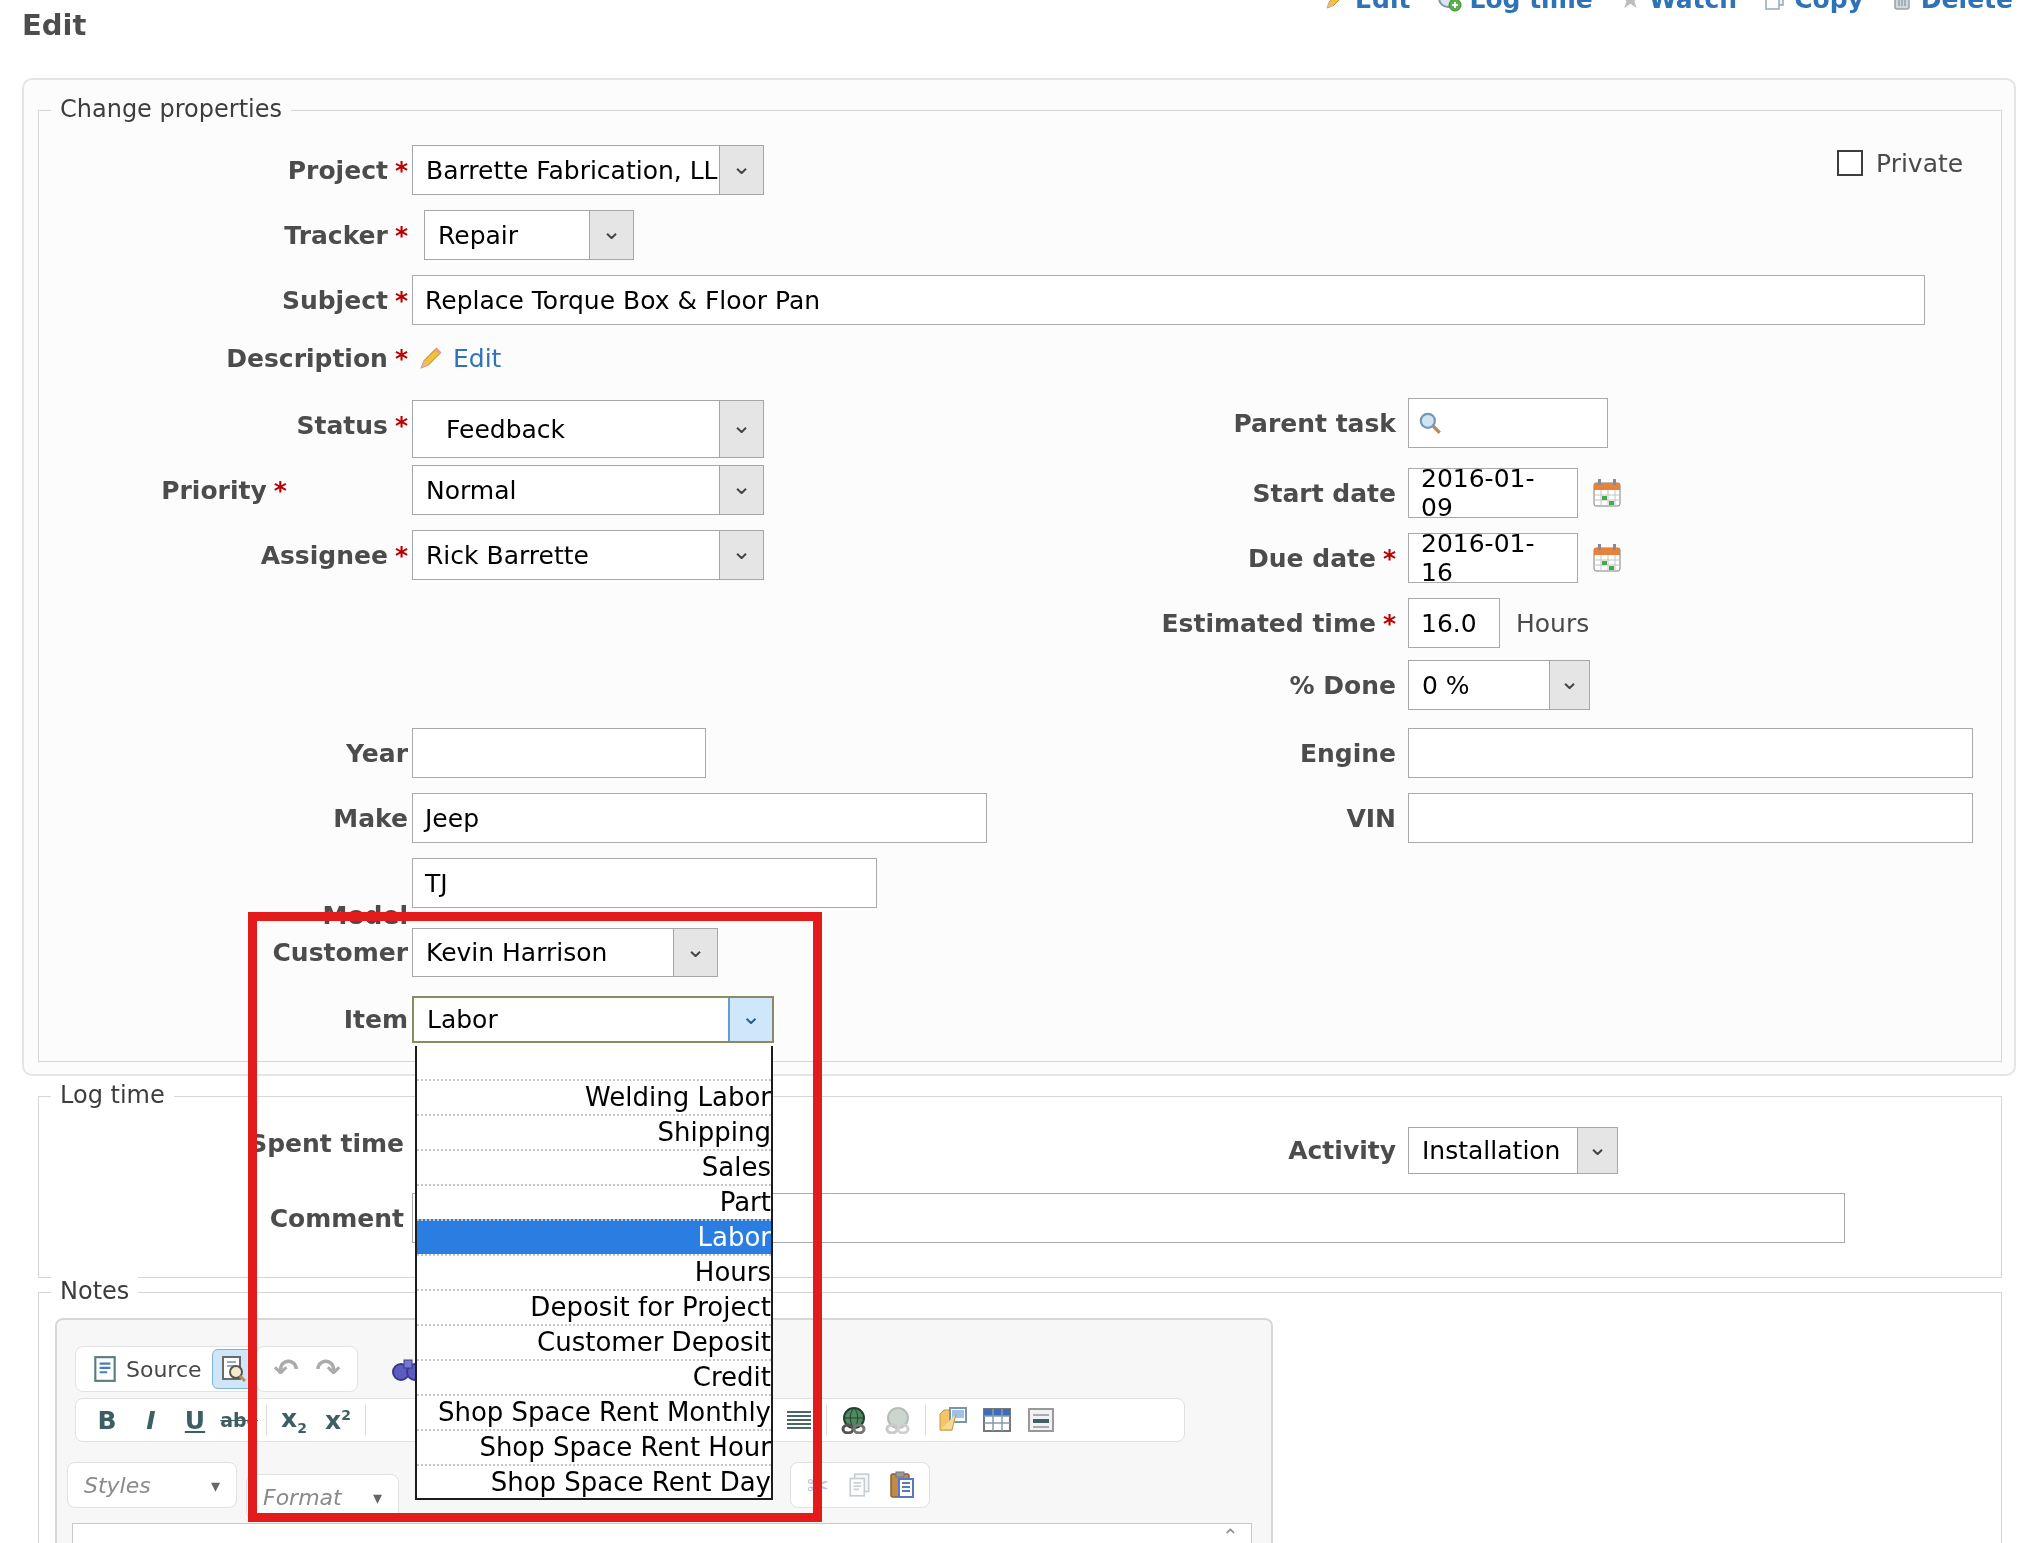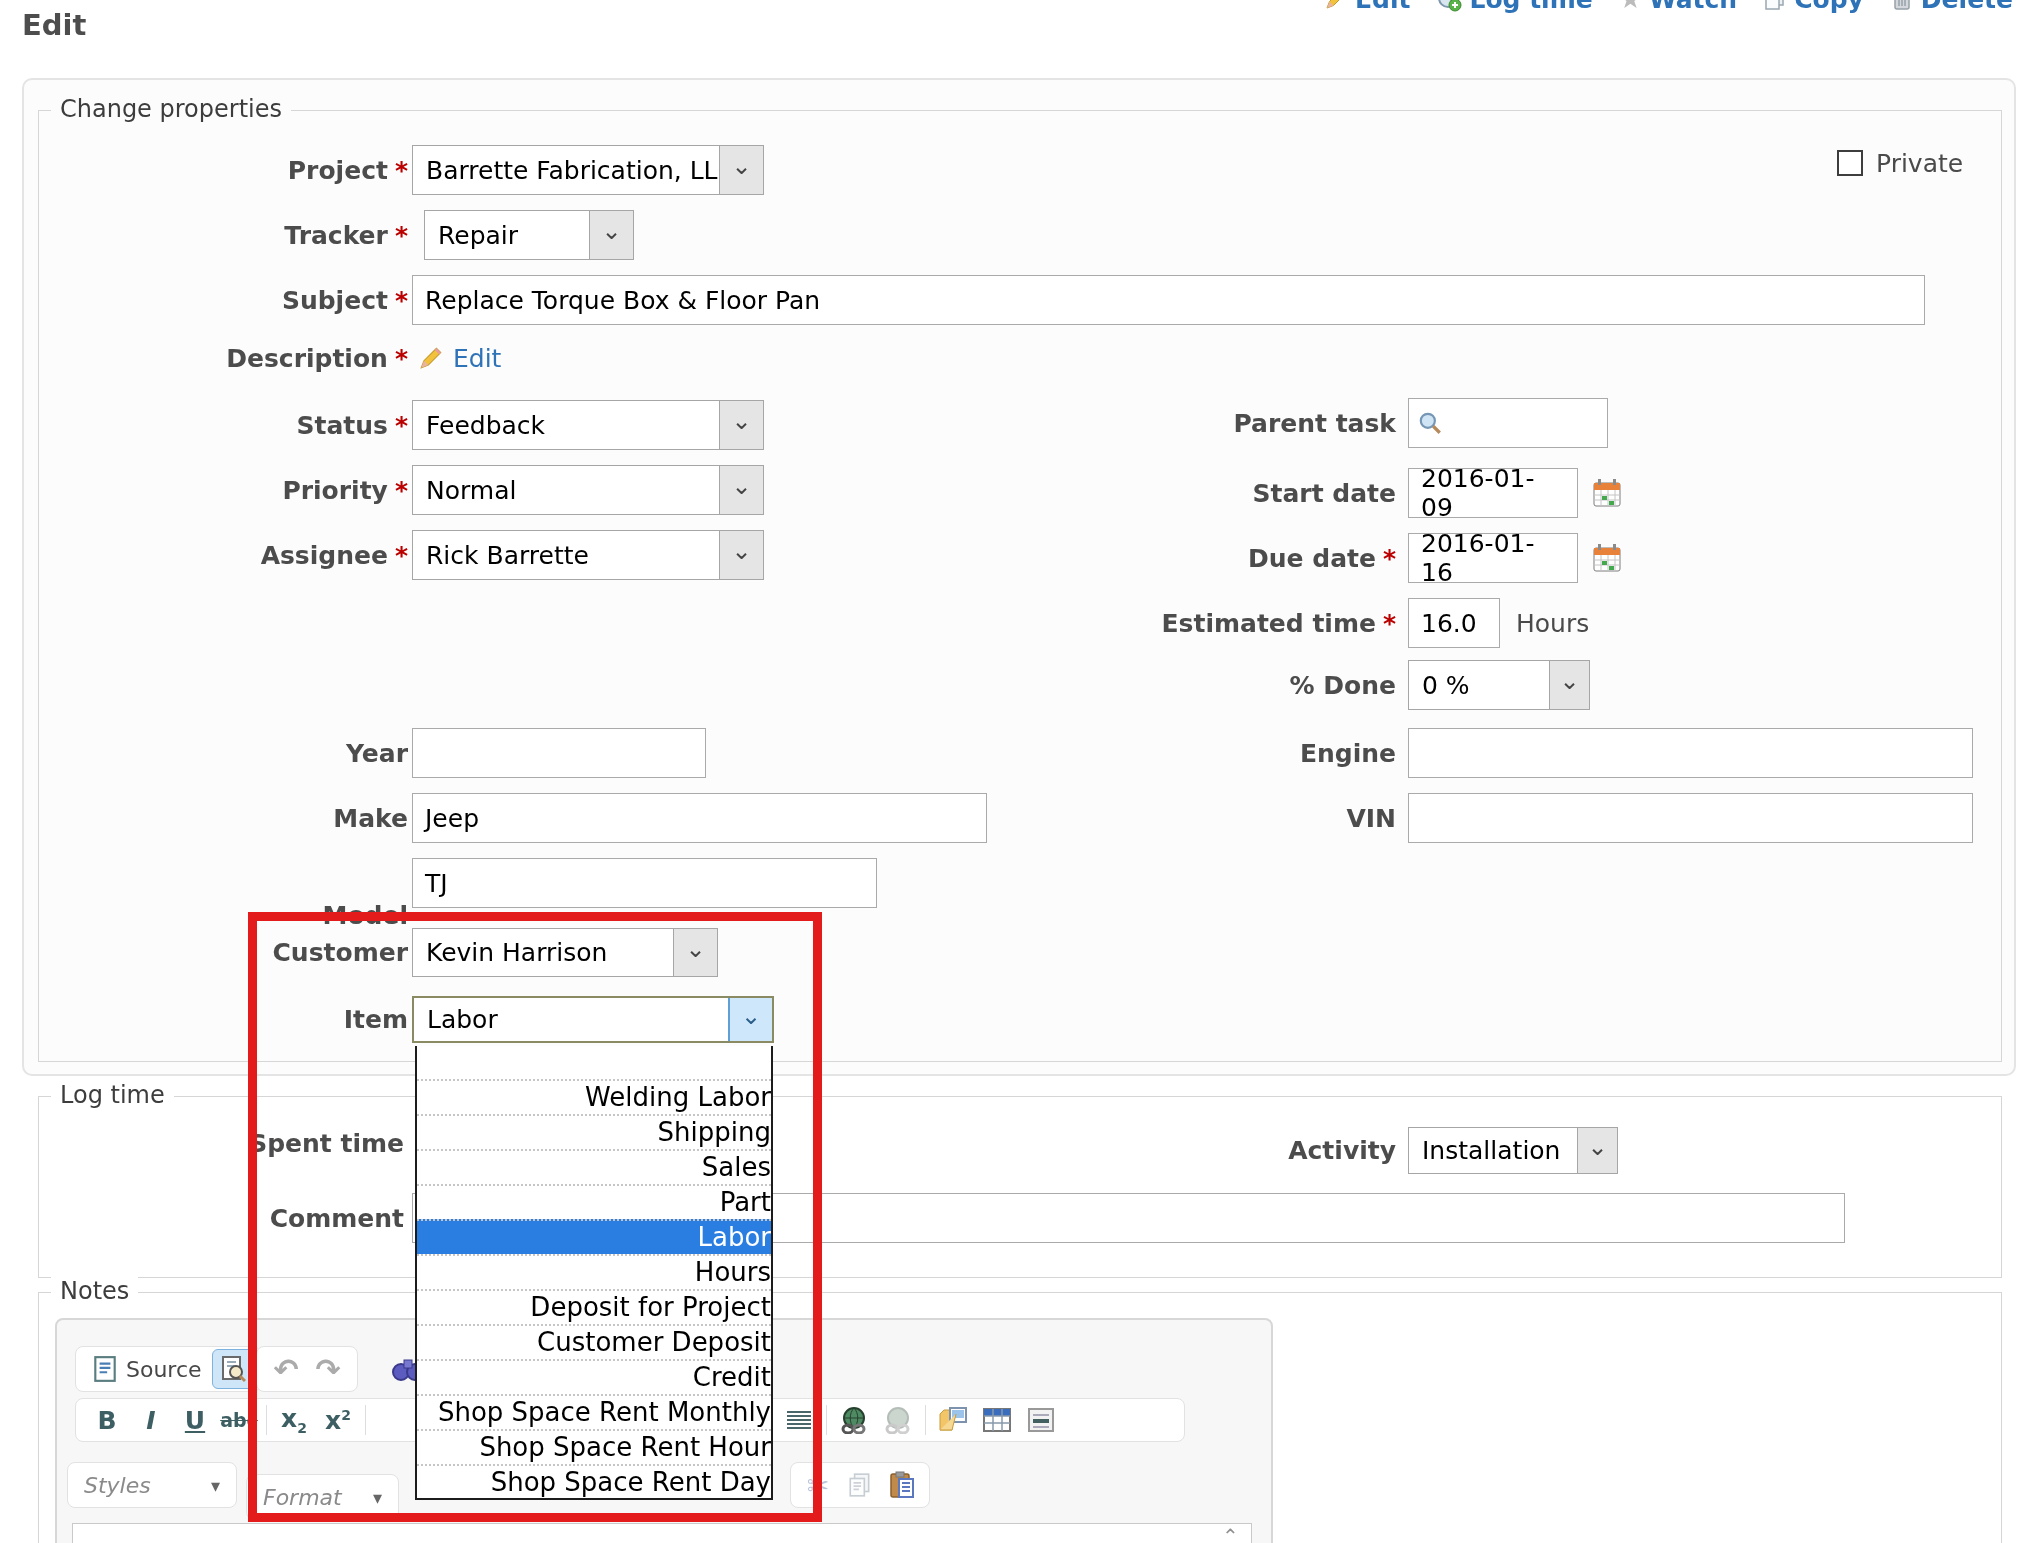--- a/index.html
+++ b/index.html
@@ -164,26 +164,26 @@
         <polygon points="3,21 5.5,14.5 9.5,18.5" fill="#e8b39f"></polygon>
         <polygon points="17,3 21,7 19.5,8.5 15.5,4.5" fill="#e89aa6"></polygon>
       </svg>
     <span class="link" style="font-size:25px;">Edit</span>
   </div>
 
   <div class="lbl" style="left:40px; top:400px; width:368px; height:50px;">
       <span>Status</span>
       <span class="req">*</span>
     </div>
-  <div class="sel" style="left:412px; top:400px; width:352px; height:50px;">
+  <div class="sel" style="left:412px; top:400px; width:352px; height:58px;padding-left:20px;">
     <div class="val">Feedback</div>
       <div class="btn"></div>
   </div>
 
-  <div class="lbl" style="left:40px; top:465px; width:368px; height:50px;">
+  <div class="lbl" style="left:40px; top:465px; width:368px; height:50px;justify-content:center;">
       <span>Priority</span>
       <span class="req">*</span>
     </div>
   <div class="sel" style="left:412px; top:465px; width:352px; height:50px;">
     <div class="val">Normal</div>
       <div class="btn"></div>
   </div>
 
   <div class="lbl" style="left:40px; top:530px; width:368px; height:50px;">
       <span>Assignee</span>

